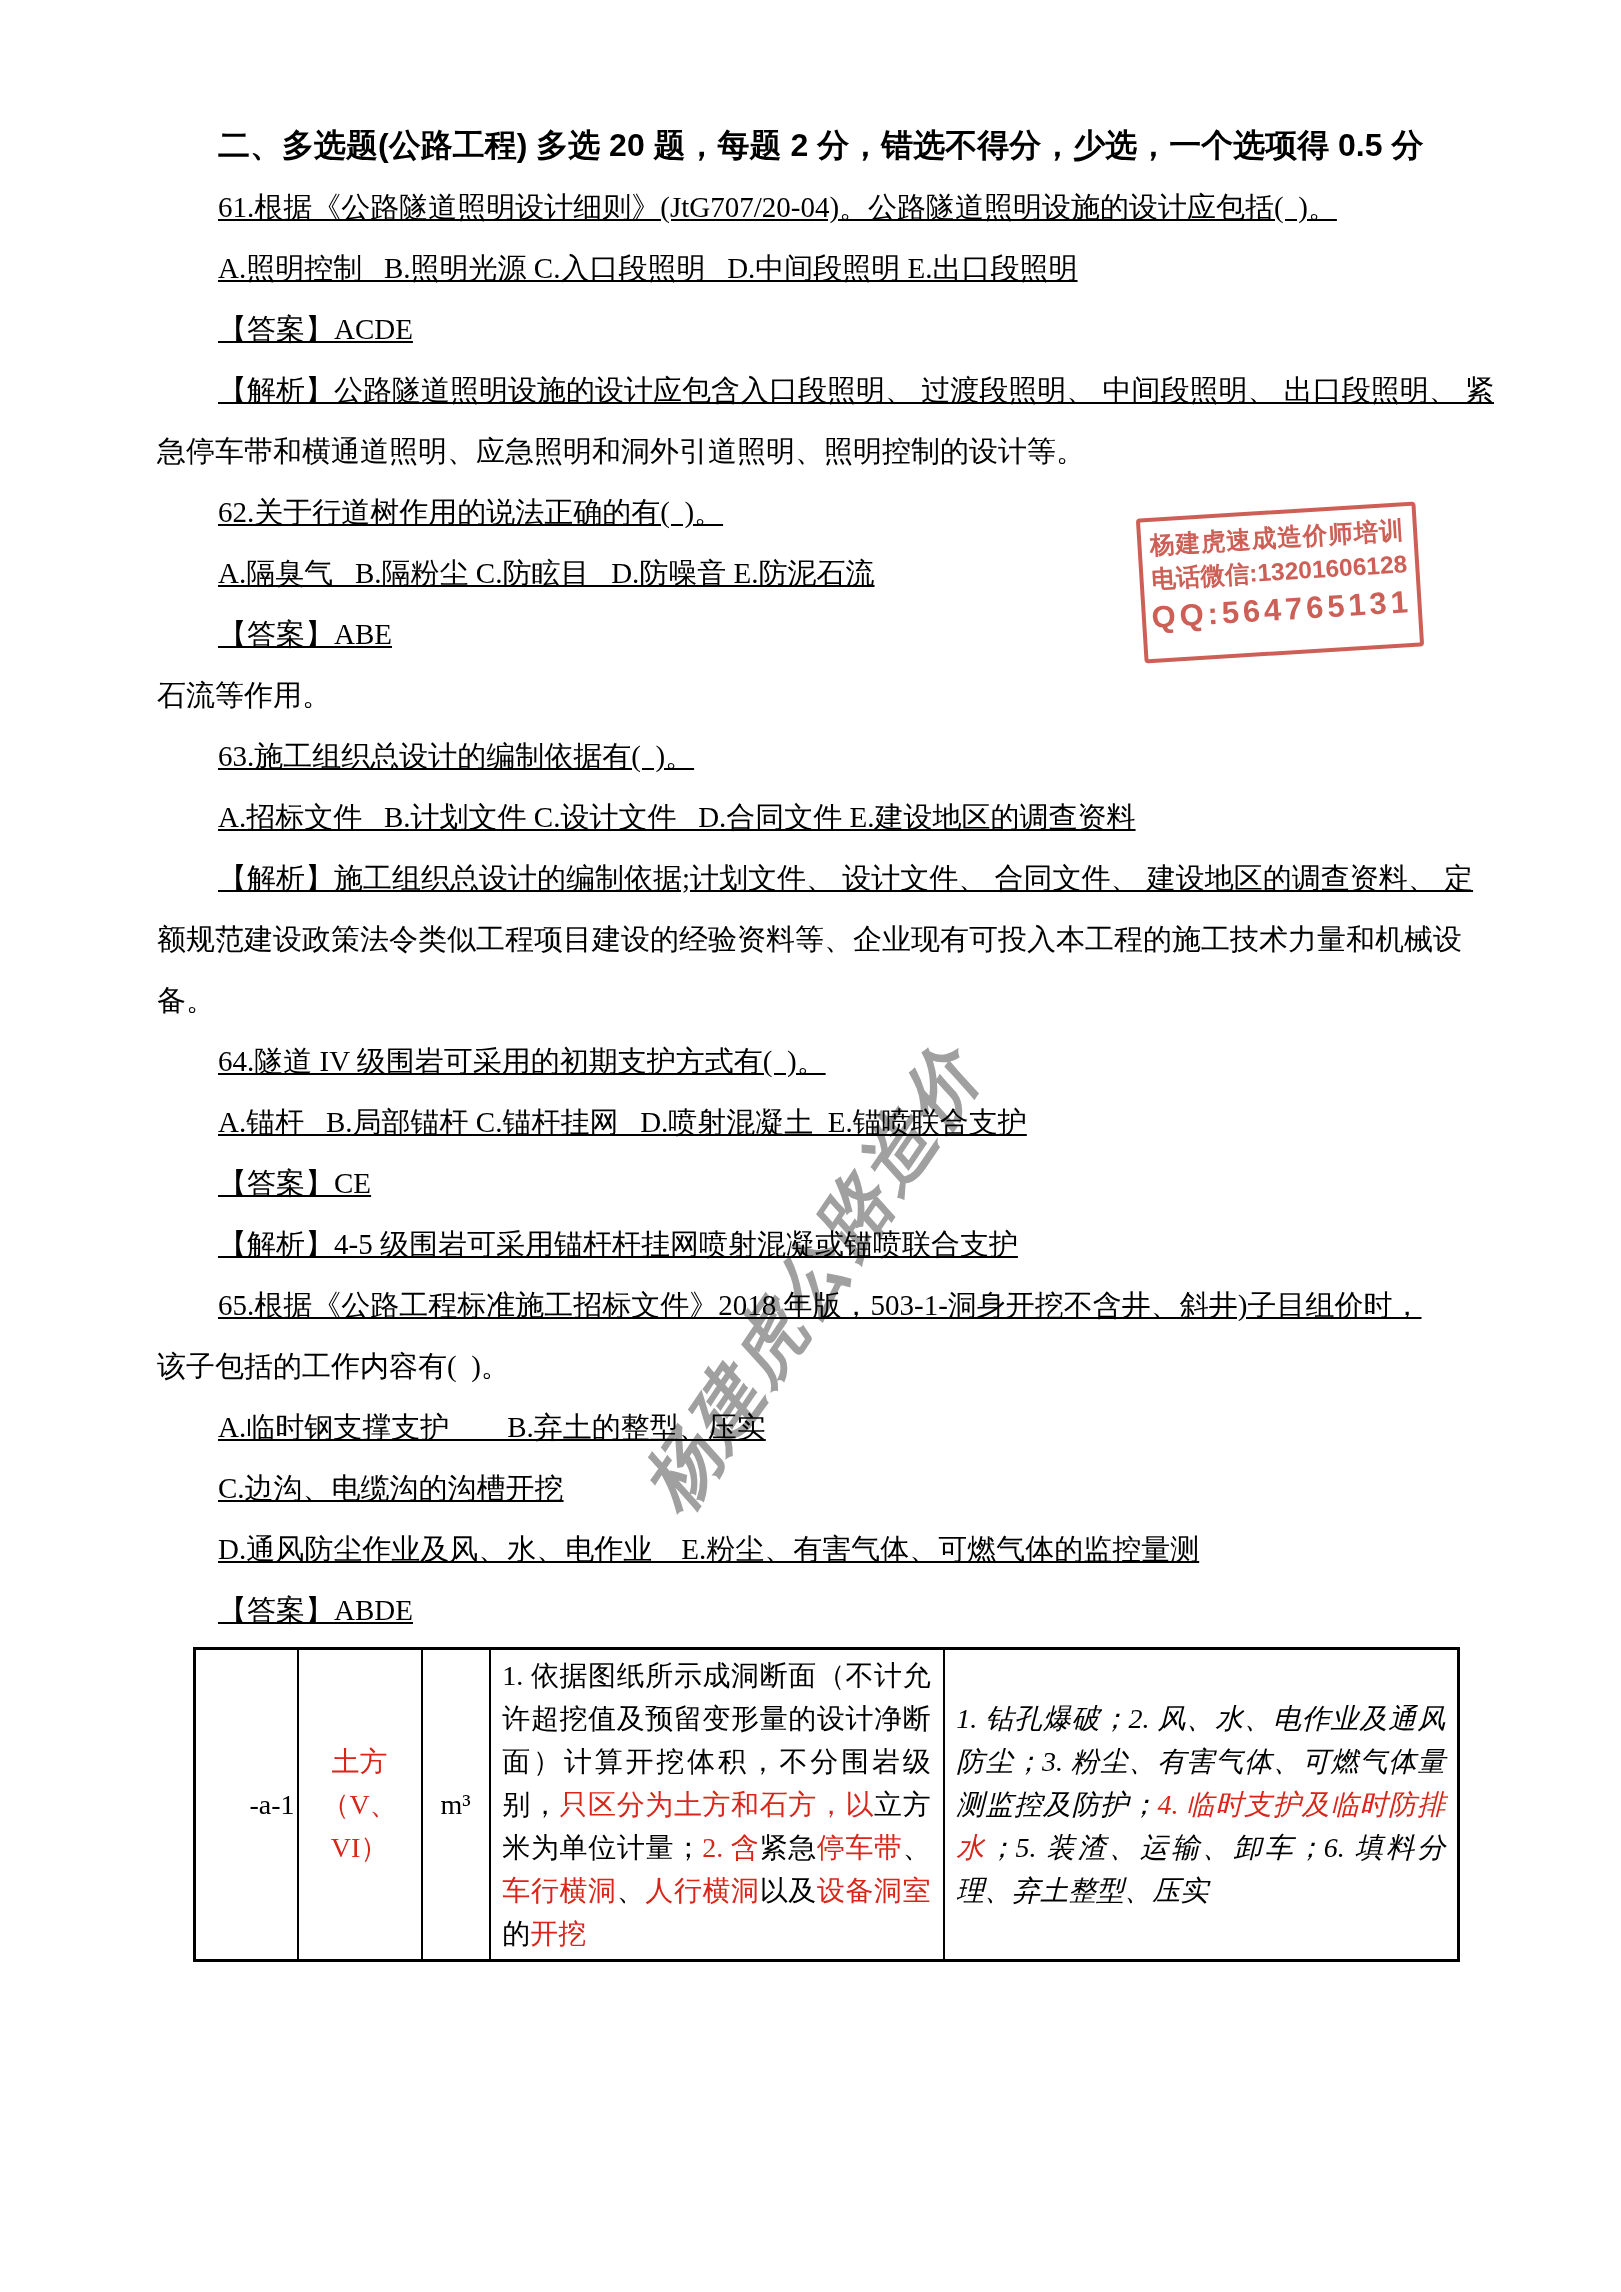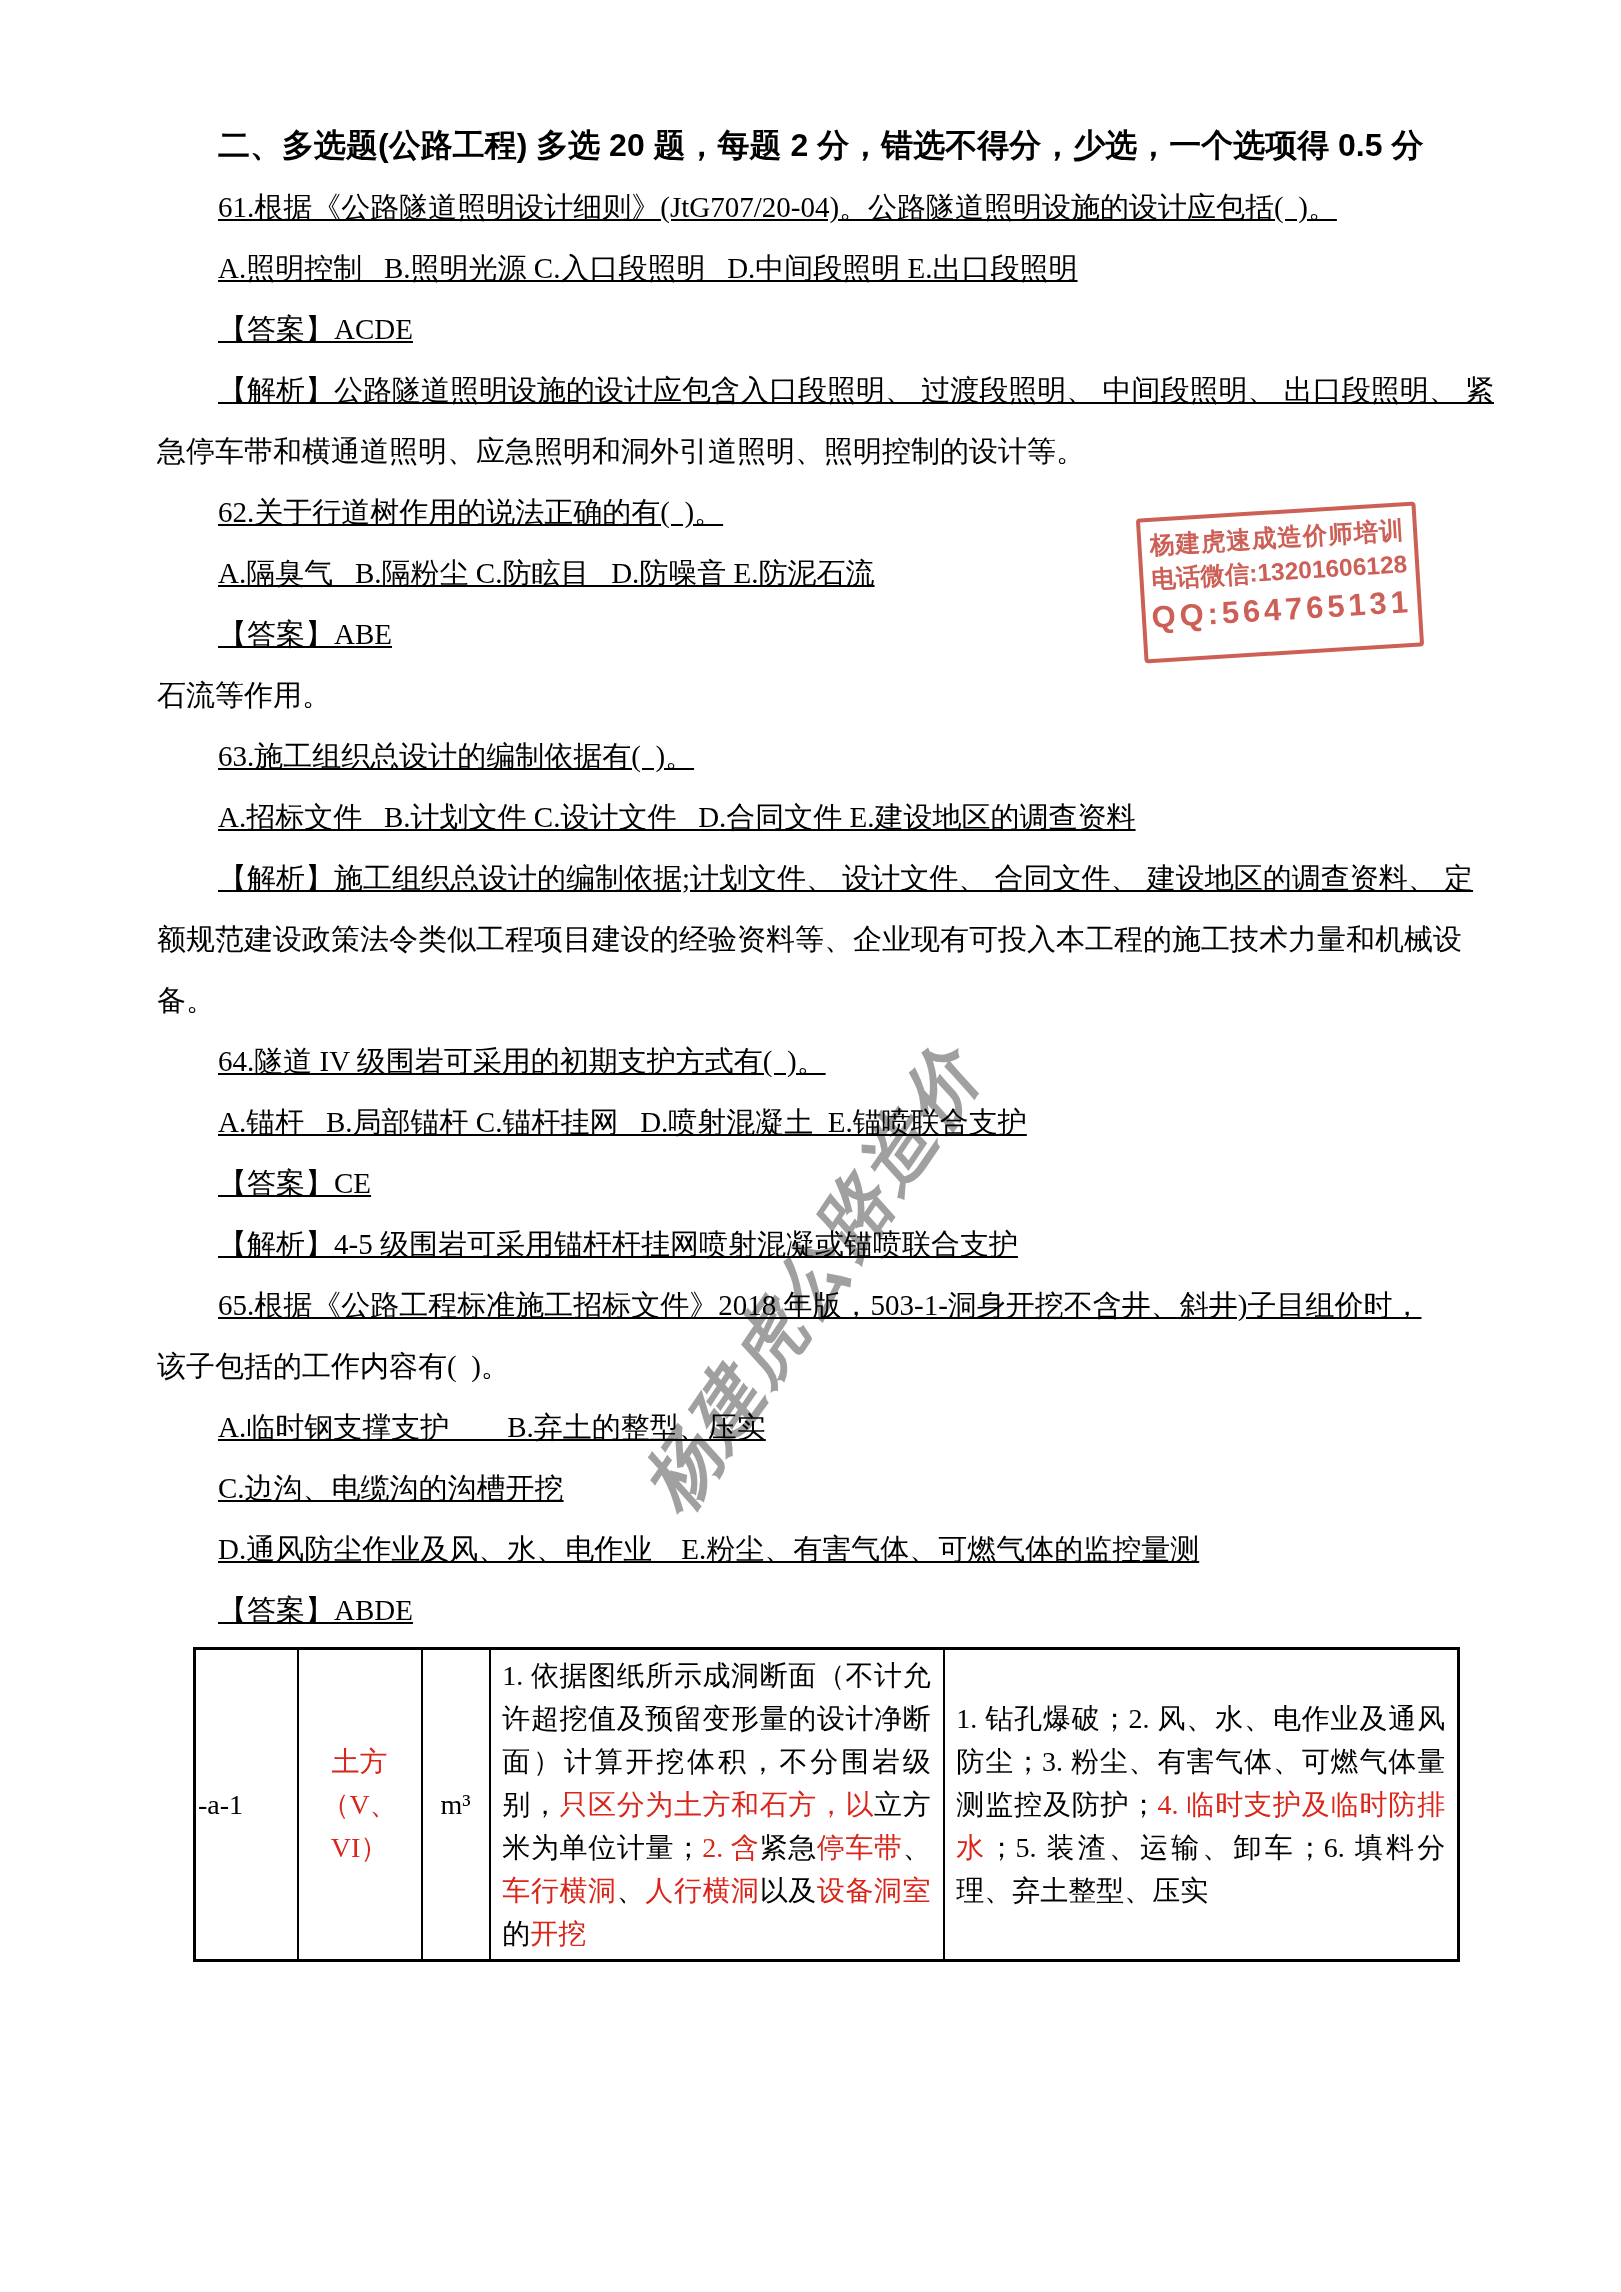--- a/index.html
+++ b/index.html
@@ -87,25 +87,25 @@
   }
   .qtable td {
     border: 2px solid #000;
     font-size: 28px;
     line-height: 43px;
     vertical-align: middle;
     box-sizing: border-box;
     padding: 3.9px 11.8px;
   }
   .qtable { border: 3.9px solid #000; }
-  td.c1 { width: 103px; text-align: left; padding: 17px 2px; }
+  td.c1 { width: 103px; text-align: right; padding: 17px 2px; }
   td.c2 { width: 124px; text-align: center; color: var(--red, #d9251a); padding: 3.9px 2px; }
   td.c3 { width: 68px;  text-align: center; padding: 3.9px 2px; }
   td.c4 { width: 454px; text-align: justify; }
-  td.c5 { width: 515px; text-align: justify; }
+  td.c5 { width: 515px; text-align: justify; font-style: italic; }
   .red { color: var(--red, #d9251a); }
 </style>
 </head>
 <body>
 
 <div class="page">
 
   <div class="watermark">杨建虎公路造价</div>
 
   <div class="stamp">

